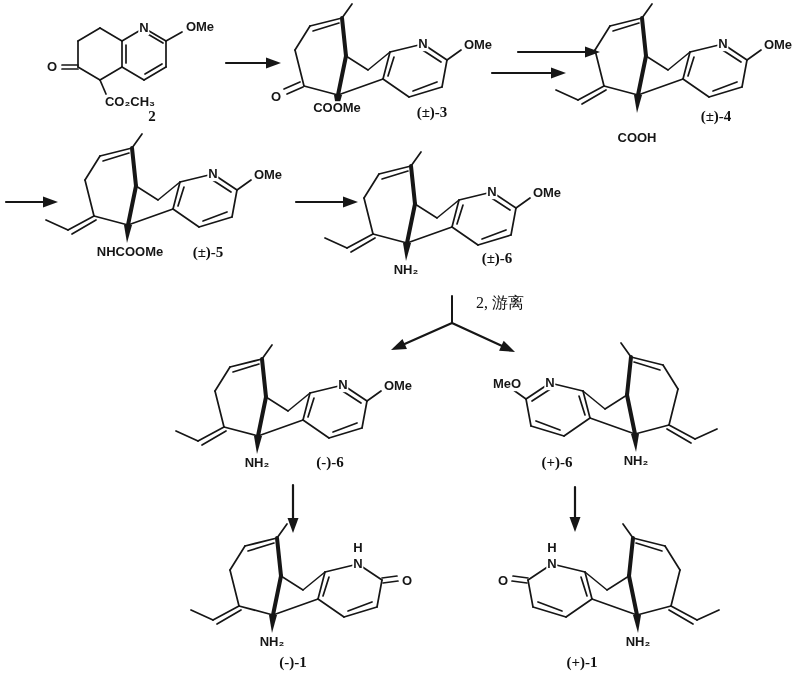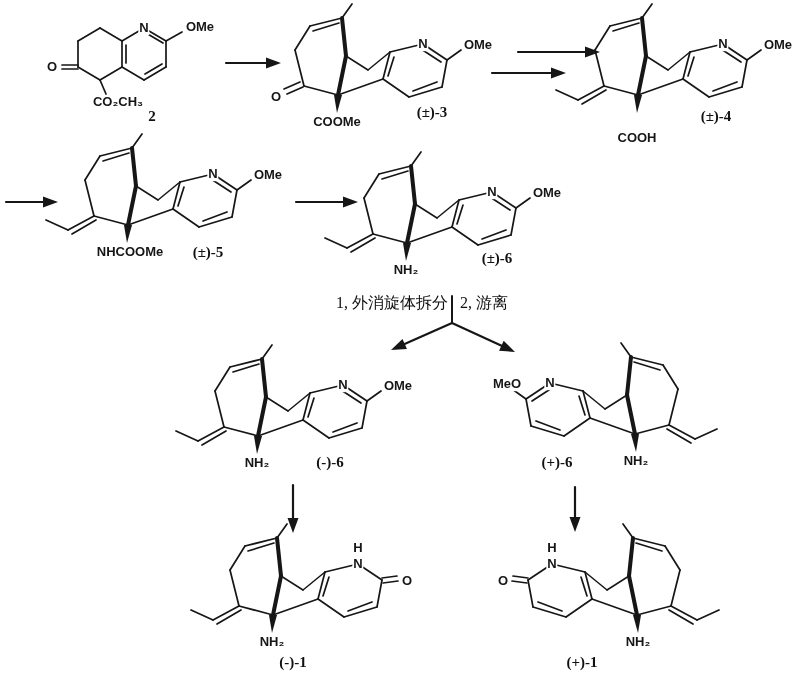--- a/index.html
+++ b/index.html
@@ -83,21 +83,21 @@
           <line x1="116" y1="31" x2="133" y2="41" stroke="#161616" stroke-width="1.7" stroke-linecap="round"></line>
           <line x1="48" y1="63" x2="32" y2="63" stroke="#161616" stroke-width="1.7" stroke-linecap="round"></line>
           <line x1="48" y1="67" x2="32" y2="67" stroke="#161616" stroke-width="1.7" stroke-linecap="round"></line>
           <line x1="70" y1="78" x2="76" y2="92" stroke="#161616" stroke-width="1.7" stroke-linecap="round"></line>
           <line x1="136" y1="39" x2="152" y2="30" stroke="#161616" stroke-width="1.7" stroke-linecap="round"></line>
         </g>
       </svg>
     <span class="atom" style="left:114px;top:26px">N</span>
     <span class="atom" style="left:170px;top:25px">OMe</span>
     <span class="atom" style="left:22px;top:65px">O</span>
-    <span class="atom" style="left:88px;top:100px">CO₂CH₃</span>
+    <span class="atom" style="left:100px;top:100px">CO₂CH₃</span>
   </div>
 
   <div class="struct" id="s3" style="left:240px;top:0px;width:240px;height:135px">
     <svg width="240" height="135" viewBox="0 0 240 135">
         <g>
           <line x1="112" y1="4" x2="102" y2="18" stroke="#161616" stroke-width="1.7" stroke-linecap="round"></line>
           <line x1="102" y1="18" x2="70" y2="26" stroke="#161616" stroke-width="1.7" stroke-linecap="round"></line>
           <line x1="99" y1="23" x2="73" y2="31" stroke="#161616" stroke-width="1.7" stroke-linecap="round"></line>
           <line x1="70" y1="26" x2="55" y2="50" stroke="#161616" stroke-width="1.7" stroke-linecap="round"></line>
           <line x1="55" y1="50" x2="64" y2="86" stroke="#161616" stroke-width="1.7" stroke-linecap="round"></line>
@@ -118,21 +118,21 @@
           <line x1="197" y1="82" x2="173" y2="91" stroke="#161616" stroke-width="1.7" stroke-linecap="round"></line>
           <line x1="181" y1="49" x2="201" y2="62" stroke="#161616" stroke-width="1.7" stroke-linecap="round"></line>
           <line x1="98" y1="95" x2="143" y2="79" stroke="#161616" stroke-width="1.7" stroke-linecap="round"></line>
           <line x1="207" y1="60" x2="221" y2="50" stroke="#161616" stroke-width="1.7" stroke-linecap="round"></line>
           <polygon points="94,95 102,95 97,113" fill="#161616"></polygon>
         </g>
       </svg>
     <span class="atom" style="left:183px;top:44px">N</span>
     <span class="atom" style="left:238px;top:45px">OMe</span>
     <span class="atom" style="left:36px;top:97px">O</span>
-    <span class="atom" style="left:97px;top:122px">COOMe</span>
+    <span class="atom" style="left:97px;top:108px">COOMe</span>
   </div>
 
   <div class="struct" id="s4" style="left:540px;top:0px;width:240px;height:135px">
     <svg width="240" height="135" viewBox="0 0 240 135">
         <g>
           <line x1="112" y1="4" x2="102" y2="18" stroke="#161616" stroke-width="1.7" stroke-linecap="round"></line>
           <line x1="102" y1="18" x2="70" y2="26" stroke="#161616" stroke-width="1.7" stroke-linecap="round"></line>
           <line x1="99" y1="23" x2="73" y2="31" stroke="#161616" stroke-width="1.7" stroke-linecap="round"></line>
           <line x1="70" y1="26" x2="55" y2="50" stroke="#161616" stroke-width="1.7" stroke-linecap="round"></line>
           <line x1="55" y1="50" x2="64" y2="86" stroke="#161616" stroke-width="1.7" stroke-linecap="round"></line>
@@ -378,16 +378,15 @@
   <span class="clabel" style="left:152px;top:116px">2</span>
   <span class="clabel" style="left:432px;top:112px">(±)-3</span>
   <span class="clabel" style="left:716px;top:116px">(±)-4</span>
   <span class="clabel" style="left:208px;top:252px">(±)-5</span>
   <span class="clabel" style="left:497px;top:258px">(±)-6</span>
   <span class="clabel" style="left:330px;top:462px">(-)-6</span>
   <span class="clabel" style="left:557px;top:462px">(+)-6</span>
   <span class="clabel" style="left:293px;top:662px">(-)-1</span>
   <span class="clabel" style="left:582px;top:662px">(+)-1</span>
 
-  <span class="cn right-align" style="left:448px;top:303px">1, 外消旋体拆分</span>
-  <span class="cn left-align" style="left:460px;top:303px">2, 游离</span>
+  <span class="cn left-align" style="left:476px;top:303px">2, 游离</span>
 
 </div>
 
 </body></html>

